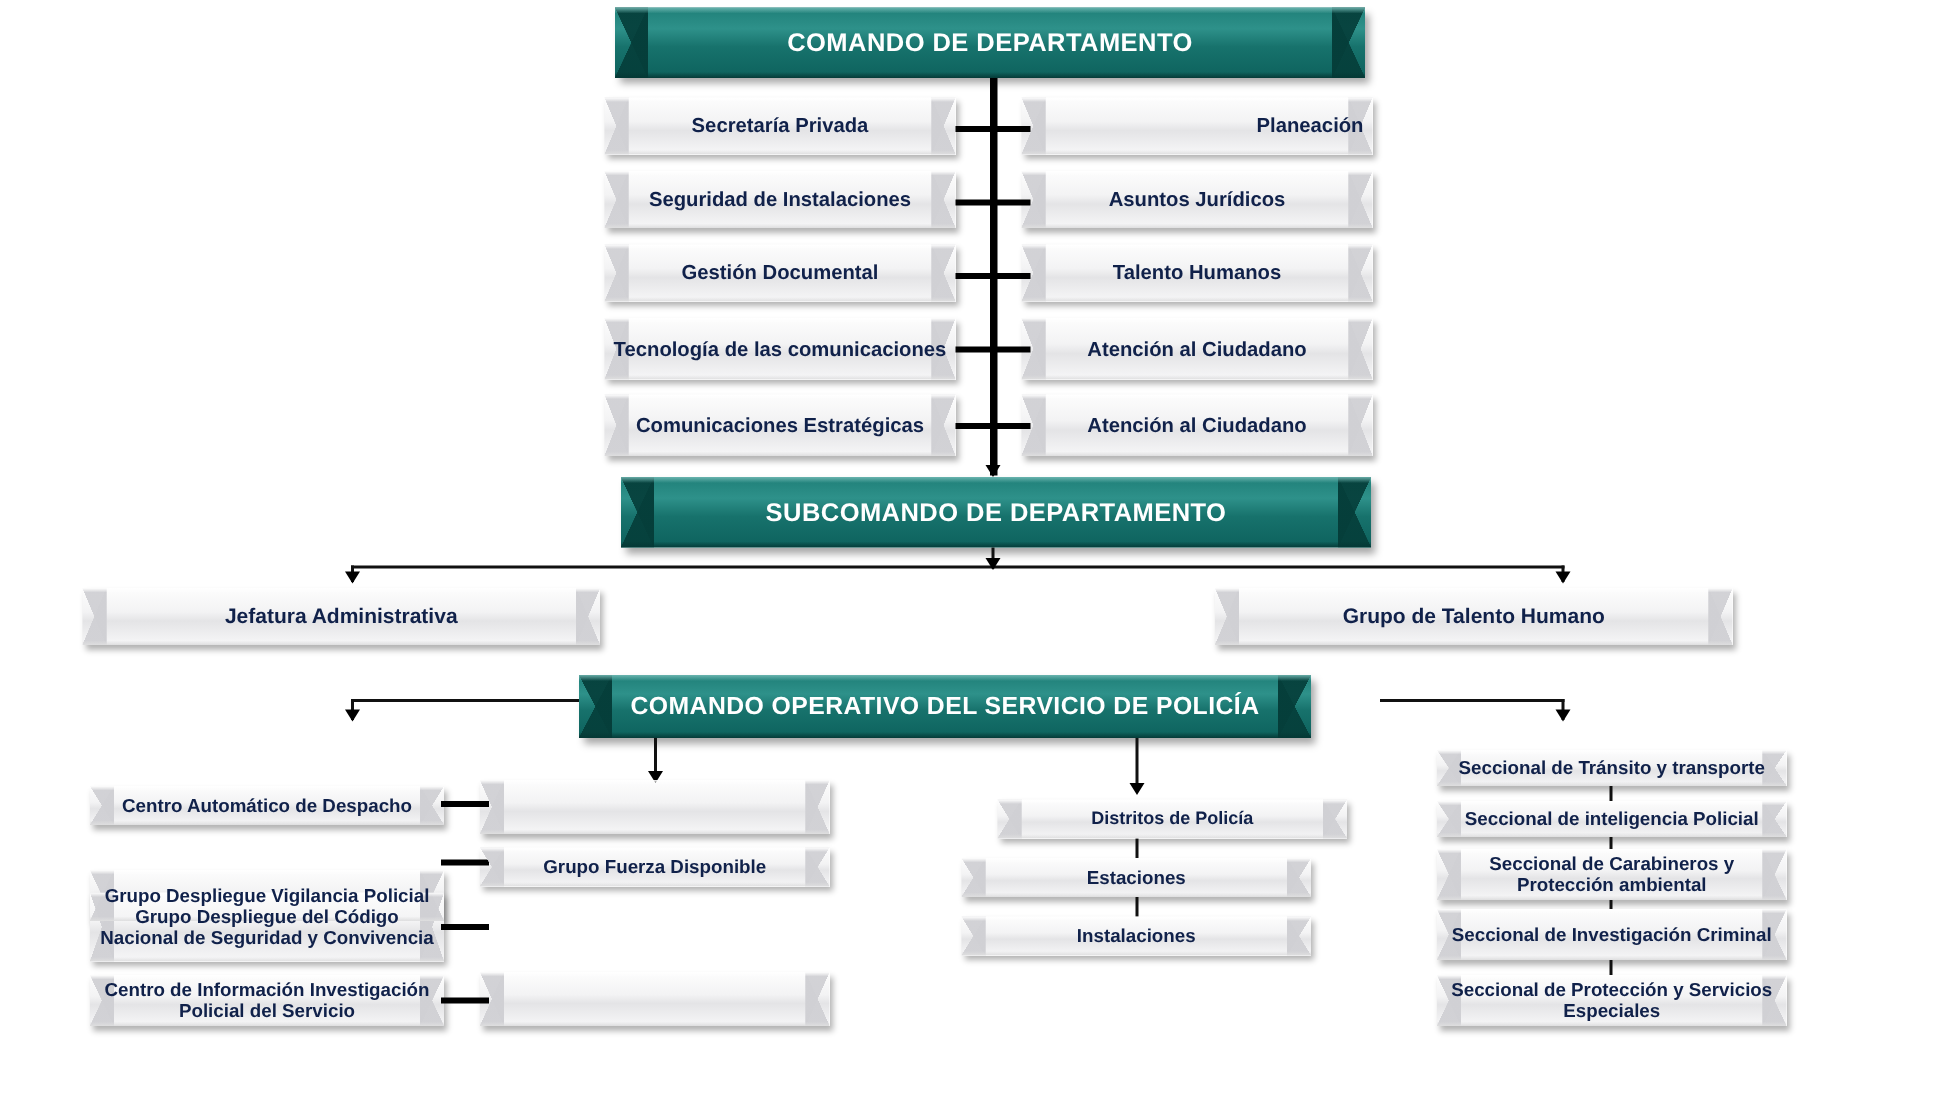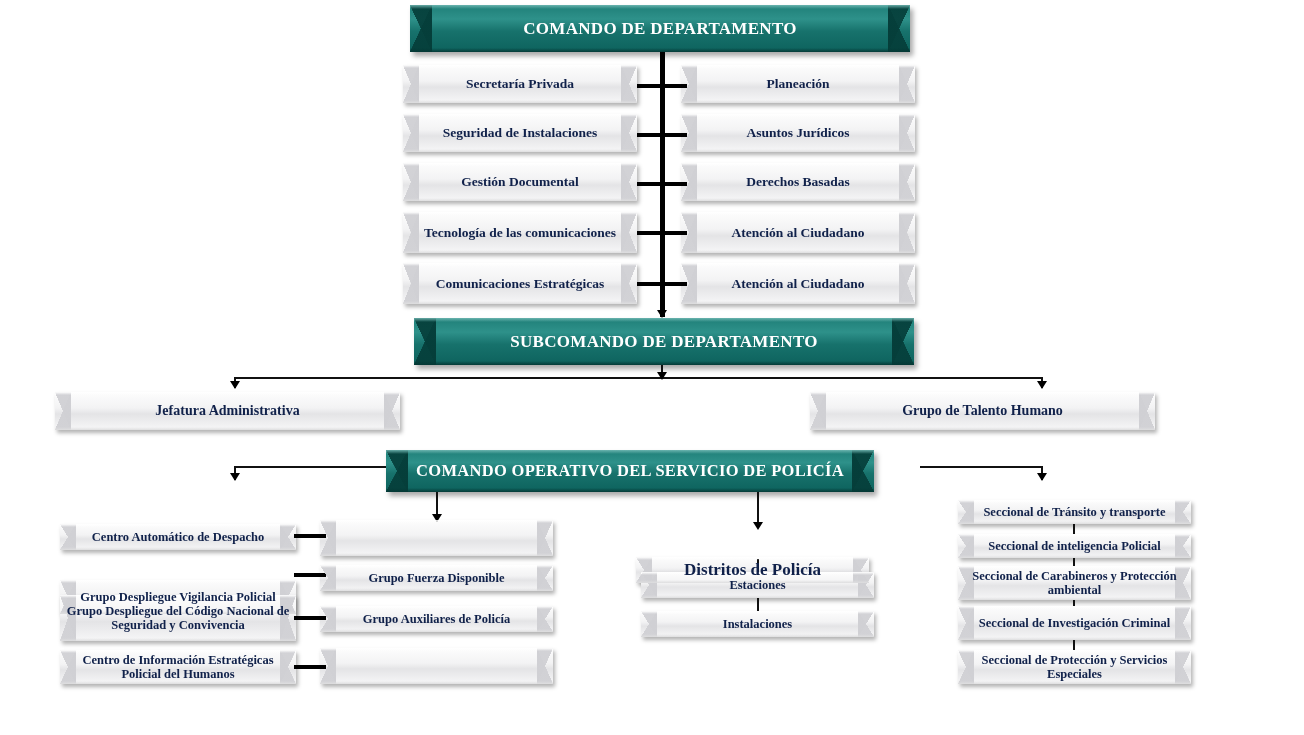--- a/index.html
+++ b/index.html
@@ -9,21 +9,20 @@
   }
   body {
     font-family: "Liberation Sans", sans-serif;
   }
   #canvas {
     position: relative;
     width: 1304px;
     height: 735px;
     background: #ffffff;
     overflow: hidden;
-    font-family: Liberation Serif, serif;
   }
 
   
   .node {
     position: absolute;
     box-sizing: border-box;
     display: flex;
     align-items: center;
     justify-content: center;
     text-align: center;
@@ -164,34 +163,34 @@
     <div class="capTop"></div>
     <div class="capBot"></div>
     <span class="lbl">Tecnología de las comunicaciones</span>
   </div>
   <div class="node grey" style="left:403px; top:263px; width:234px; height:41px; font-size:13.5px;">
     <div class="capTop"></div>
     <div class="capBot"></div>
     <span class="lbl">Comunicaciones Estratégicas</span>
   </div>
 
-  <div class="node grey" style="left:681px; top:65px; width:234px; height:38px; font-size:13.5px;">
+  <div class="node grey" style="left:681px; top:65px; width:234px; height:38px; font-size:13.5px;justify-content:flex-end;">
     <div class="capTop"></div>
     <div class="capBot"></div>
     <span class="lbl">Planeación</span>
   </div>
   <div class="node grey" style="left:681px; top:114px; width:234px; height:38px; font-size:13.5px;">
     <div class="capTop"></div>
     <div class="capBot"></div>
     <span class="lbl">Asuntos Jurídicos</span>
   </div>
   <div class="node grey" style="left:681px; top:163px; width:234px; height:38px; font-size:13.5px;">
     <div class="capTop"></div>
     <div class="capBot"></div>
-    <span class="lbl">Derechos Basadas</span>
+    <span class="lbl">Talento Humanos</span>
   </div>
   <div class="node grey" style="left:681px; top:212px; width:234px; height:41px; font-size:13.5px;">
     <div class="capTop"></div>
     <div class="capBot"></div>
     <span class="lbl">Atención al Ciudadano</span>
   </div>
   <div class="node grey" style="left:681px; top:263px; width:234px; height:41px; font-size:13.5px;">
     <div class="capTop"></div>
     <div class="capBot"></div>
     <span class="lbl">Atención al Ciudadano</span>
@@ -254,48 +253,43 @@
     <span class="lbl">Grupo Despliegue Vigilancia Policial</span>
   </div>
   <div class="node grey" style="left:60px; top:595px; width:236px; height:46px; font-size:12.5px;">
     <div class="capTop"></div>
     <div class="capBot"></div>
     <span class="lbl">Grupo Despliegue  del Código Nacional de Seguridad y Convivencia</span>
   </div>
   <div class="node grey" style="left:60px; top:650px; width:236px; height:34px; font-size:12.5px;">
     <div class="capTop"></div>
     <div class="capBot"></div>
-    <span class="lbl">Centro de Información Estratégicas Policial del Humanos</span>
+    <span class="lbl">Centro de Información Investigación Policial del Servicio</span>
   </div>
 
   <div class="ln" style="left:294px; top:534px; width:32px; height:4px;"></div>
   <div class="ln" style="left:294px; top:573px; width:32px; height:4px;"></div>
   <div class="ln" style="left:294px; top:616px; width:32px; height:4px;"></div>
   <div class="ln" style="left:294px; top:665px; width:32px; height:4px;"></div>
 
   <div class="node grey" style="left:320px; top:520px; width:233px; height:36px; font-size:12.5px;">
     <div class="capTop"></div>
     <div class="capBot"></div>
   </div>
   <div class="node grey" style="left:320px; top:565px; width:233px; height:26px; font-size:12.5px;">
     <div class="capTop"></div>
     <div class="capBot"></div>
     <span class="lbl">Grupo Fuerza Disponible</span>
   </div>
-  <div class="node grey" style="left:320px; top:606px; width:233px; height:26px; font-size:12.5px;">
-    <div class="capTop"></div>
-    <div class="capBot"></div>
-    <span class="lbl">Grupo Auxiliares de Policía</span>
-  </div>
   <div class="node grey" style="left:320px; top:648px; width:233px; height:36px; font-size:12.5px;">
     <div class="capTop"></div>
     <div class="capBot"></div>
   </div>
 
-  <div class="node grey" style="left:636px; top:533px; width:233px; height:26px; font-size:17px;margin-top:24px;">
+  <div class="node grey" style="left:665px; top:533px; width:233px; height:26px; font-size:12px;">
     <div class="capTop"></div>
     <div class="capBot"></div>
     <span class="lbl">Distritos de Policía</span>
   </div>
   <div class="node grey" style="left:641px; top:572px; width:233px; height:26px; font-size:12.5px;">
     <div class="capTop"></div>
     <div class="capBot"></div>
     <span class="lbl">Estaciones</span>
   </div>
   <div class="node grey" style="left:641px; top:611px; width:233px; height:26px; font-size:12.5px;">

